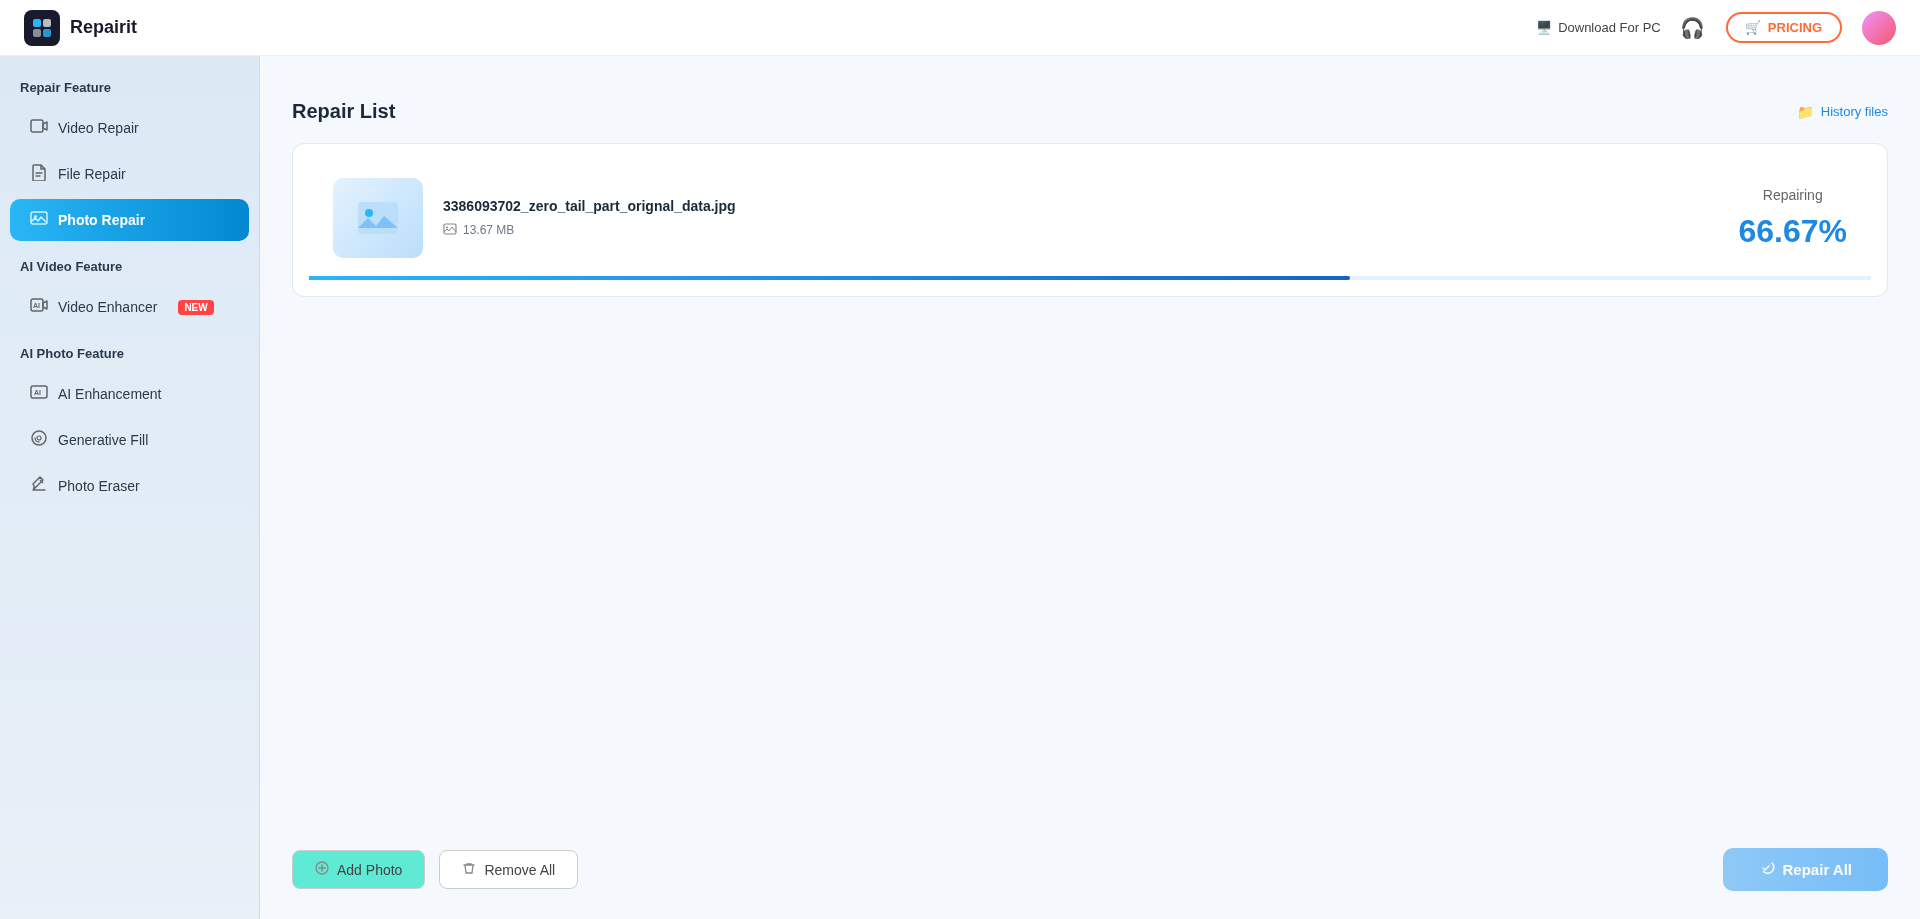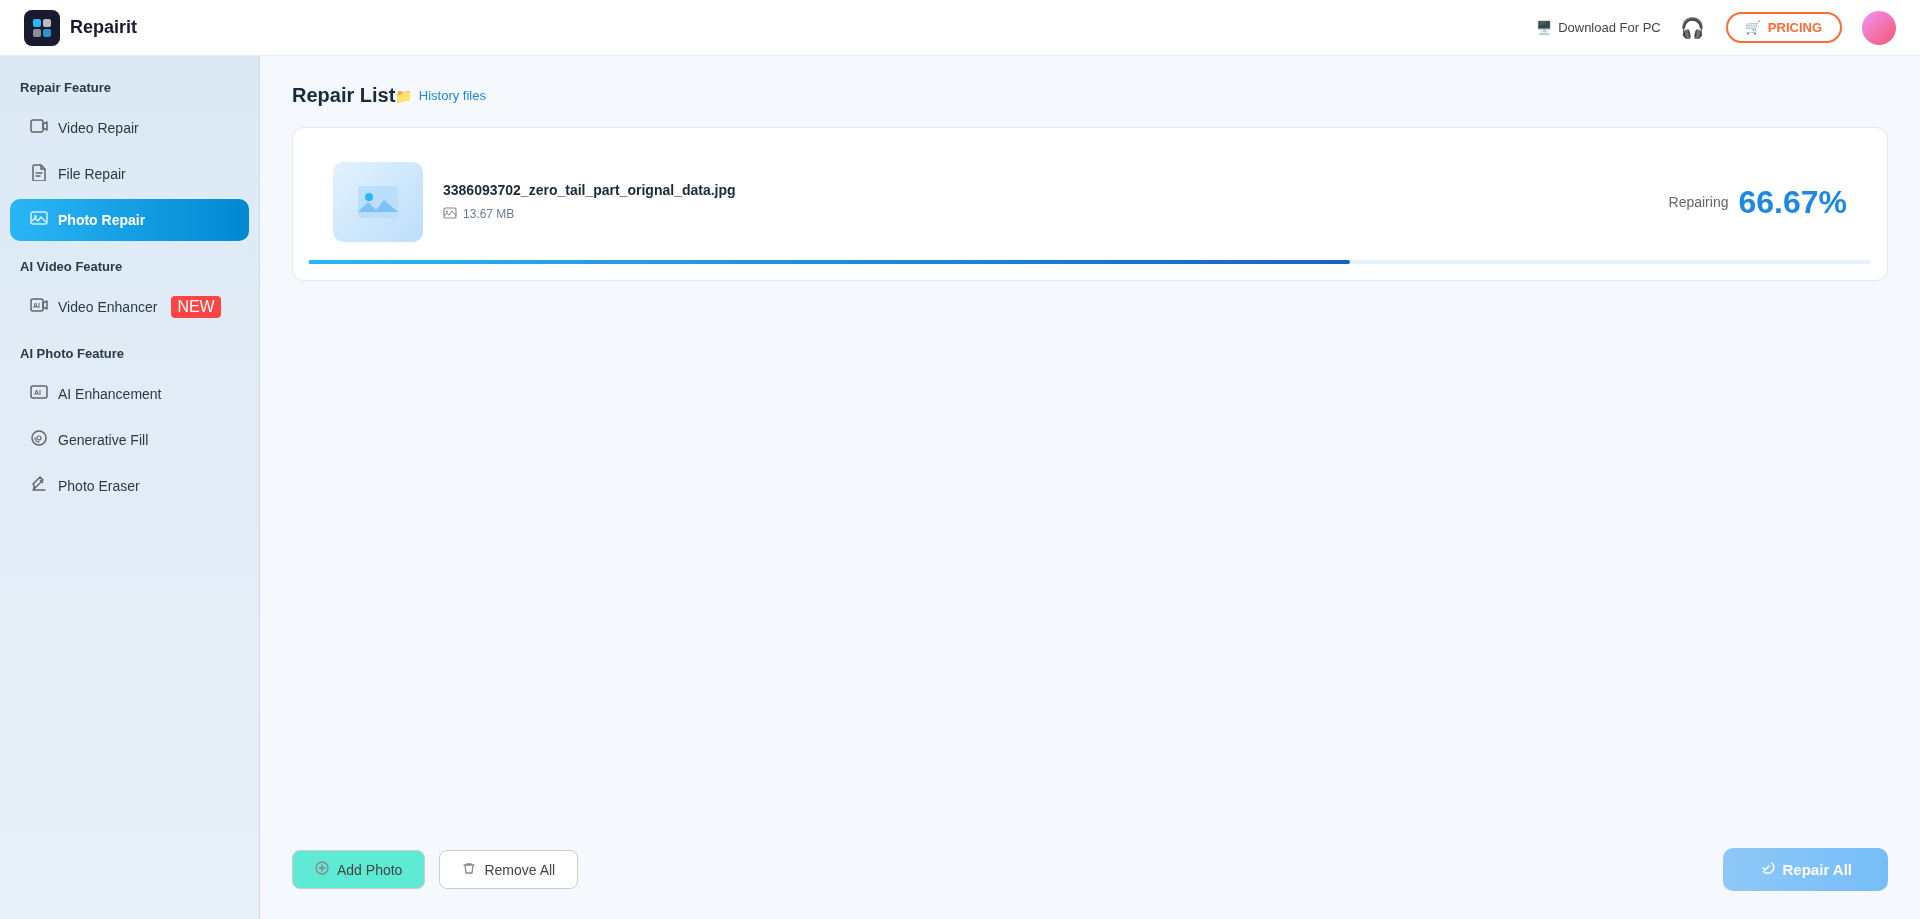--- a/index.html
+++ b/index.html
@@ -80,25 +80,25 @@
     .sidebar-item.active {
       background: linear-gradient(90deg, #29b6f6, #0288d1);
       color: white;
       font-weight: 600;
     }
     .sidebar-item-icon { font-size: 16px; opacity: 0.8; }
     .sidebar-spacer { height: 16px; }
     .new-badge {
       background: #ff4444;
       color: white;
-      font-size: 16px;
-      font-weight: 400;
+      font-size: 10px;
+      font-weight: 700;
       padding: 2px 6px;
       border-radius: 4px;
-      margin-left: 4px;
+      margin-left: 11px;
     }
     .sidebar-footer {
       margin-top: auto;
       padding: 12px 20px;
       font-size: 11px;
       color: #6a7a8a;
     }
     .sidebar-footer .disclaimer { display: flex; align-items: center; gap: 4px; cursor: pointer; }
     .info-icon { font-size: 12px; }
 
@@ -107,21 +107,23 @@
       flex: 1;
       background: #f5f8fc;
       display: flex;
       flex-direction: column;
       padding: 28px 32px;
       overflow: hidden;
     }
     .content-header {
       display: flex;
       align-items: center;
+      justify-content: space-between;
       margin-bottom: 20px;
+      margin-top: 16px;
     }
     .repair-list-title {
       font-size: 20px;
       font-weight: 700;
       color: #1a2a3a;
     }
     .history-files {
       display: flex;
       align-items: center;
       gap: 6px;
@@ -152,21 +154,21 @@
       border-radius: 10px;
       display: flex;
       align-items: center;
       justify-content: center;
       flex-shrink: 0;
     }
     .photo-icon-svg { width: 44px; height: 44px; }
     .file-info { flex: 1; }
     .file-name { font-size: 14px; font-weight: 600; color: #1a2a3a; margin-bottom: 8px; }
     .file-size { display: flex; align-items: center; gap: 6px; font-size: 12px; color: #6a7a8a; }
-    .repair-status { display: flex; align-items: center; gap: 10px; flex-shrink: 0; }
+    .repair-status { display: flex; align-items: center; gap: 10px; flex-shrink: 0; flex-direction: column; }
     .repairing-label { font-size: 14px; color: #666; }
     .repair-percent { font-size: 32px; font-weight: 800; color: #1e88e5; }
 
     
     .progress-bar-container {
       height: 4px;
       background: #e3f2fd;
       width: 100%;
     }
     .progress-bar-fill {

